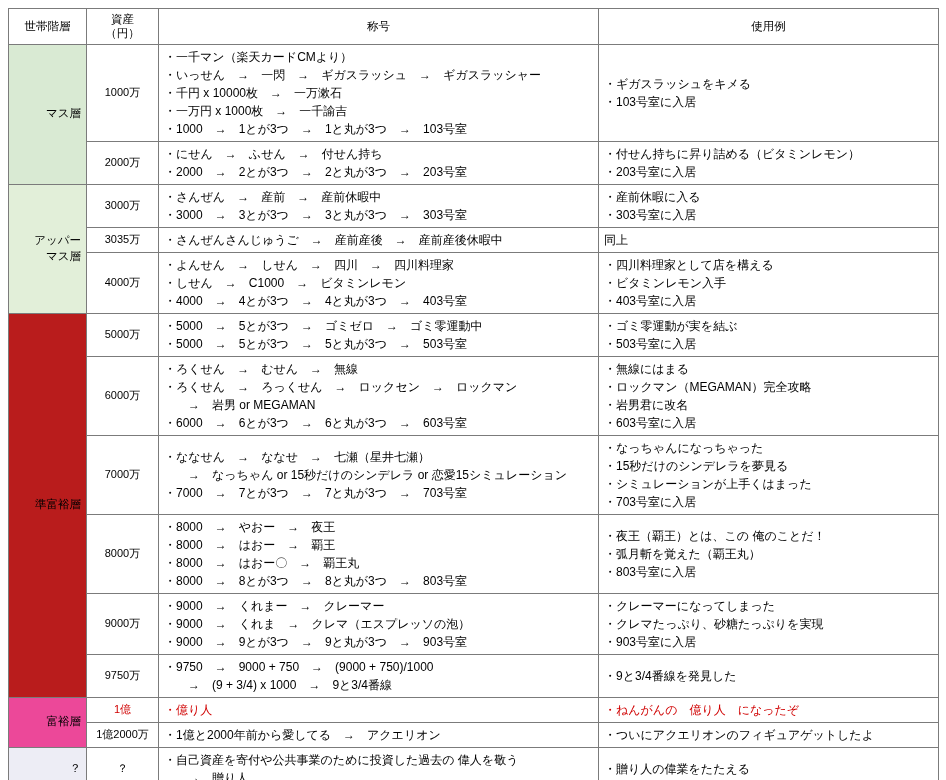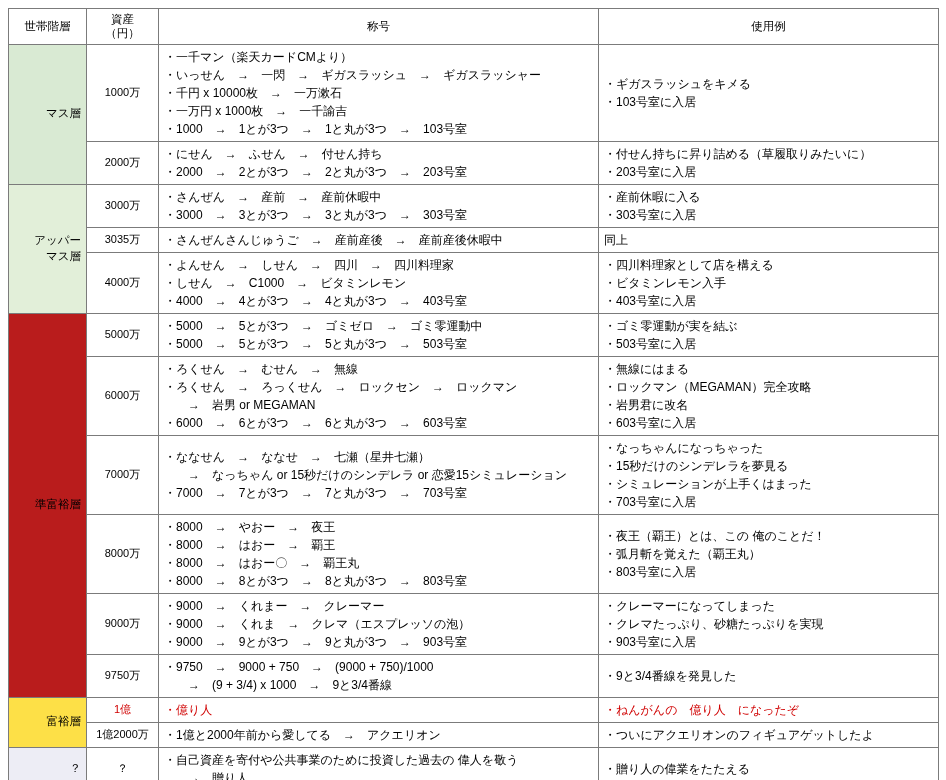--- a/index.html
+++ b/index.html
@@ -60,21 +60,21 @@
     line-height: 1.5;
   }
   .lines div {
     white-space: nowrap;
     overflow: hidden;
   }
   
   .bg-mass   { background: #d9ead3; }
   .bg-upper  { background: #e2efd9; }
   .bg-semi   { background: #b91c1c; }
-  .bg-rich   { background: #fde047; }
+  .bg-rich   { background: #ec4899; }
   .bg-q      { background: #ededf5; }
   .red { color: #d00000; font-weight: bold; }
 </style>
 </head>
 <body>
 
 <div id="wrap">
   <table class="wealth">
     <colgroup>
       <col class="c-tier">
@@ -111,21 +111,21 @@
             <div>・103号室に入居</div>
           </td>
         </tr>
         <tr>
           <td class="asset">2000万</td>
           <td class="title lines">
             <div>・にせん　→　ふせん　→　付せん持ち</div>
             <div>・2000　→　2とが3つ　→　2と丸が3つ　→　203号室</div>
           </td>
           <td class="usage lines">
-            <div>・付せん持ちに昇り詰める（草履取りみたいに）</div>
+            <div>・付せん持ちに昇り詰める（ビタミンレモン）</div>
             <div>・203号室に入居</div>
           </td>
         </tr>
         <tr>
           <td class="tier bg-upper" rowspan="3">
             <div>アッパー</div>
             <div>マス層</div>
           </td>
           <td class="asset">3000万</td>
           <td class="title lines">

